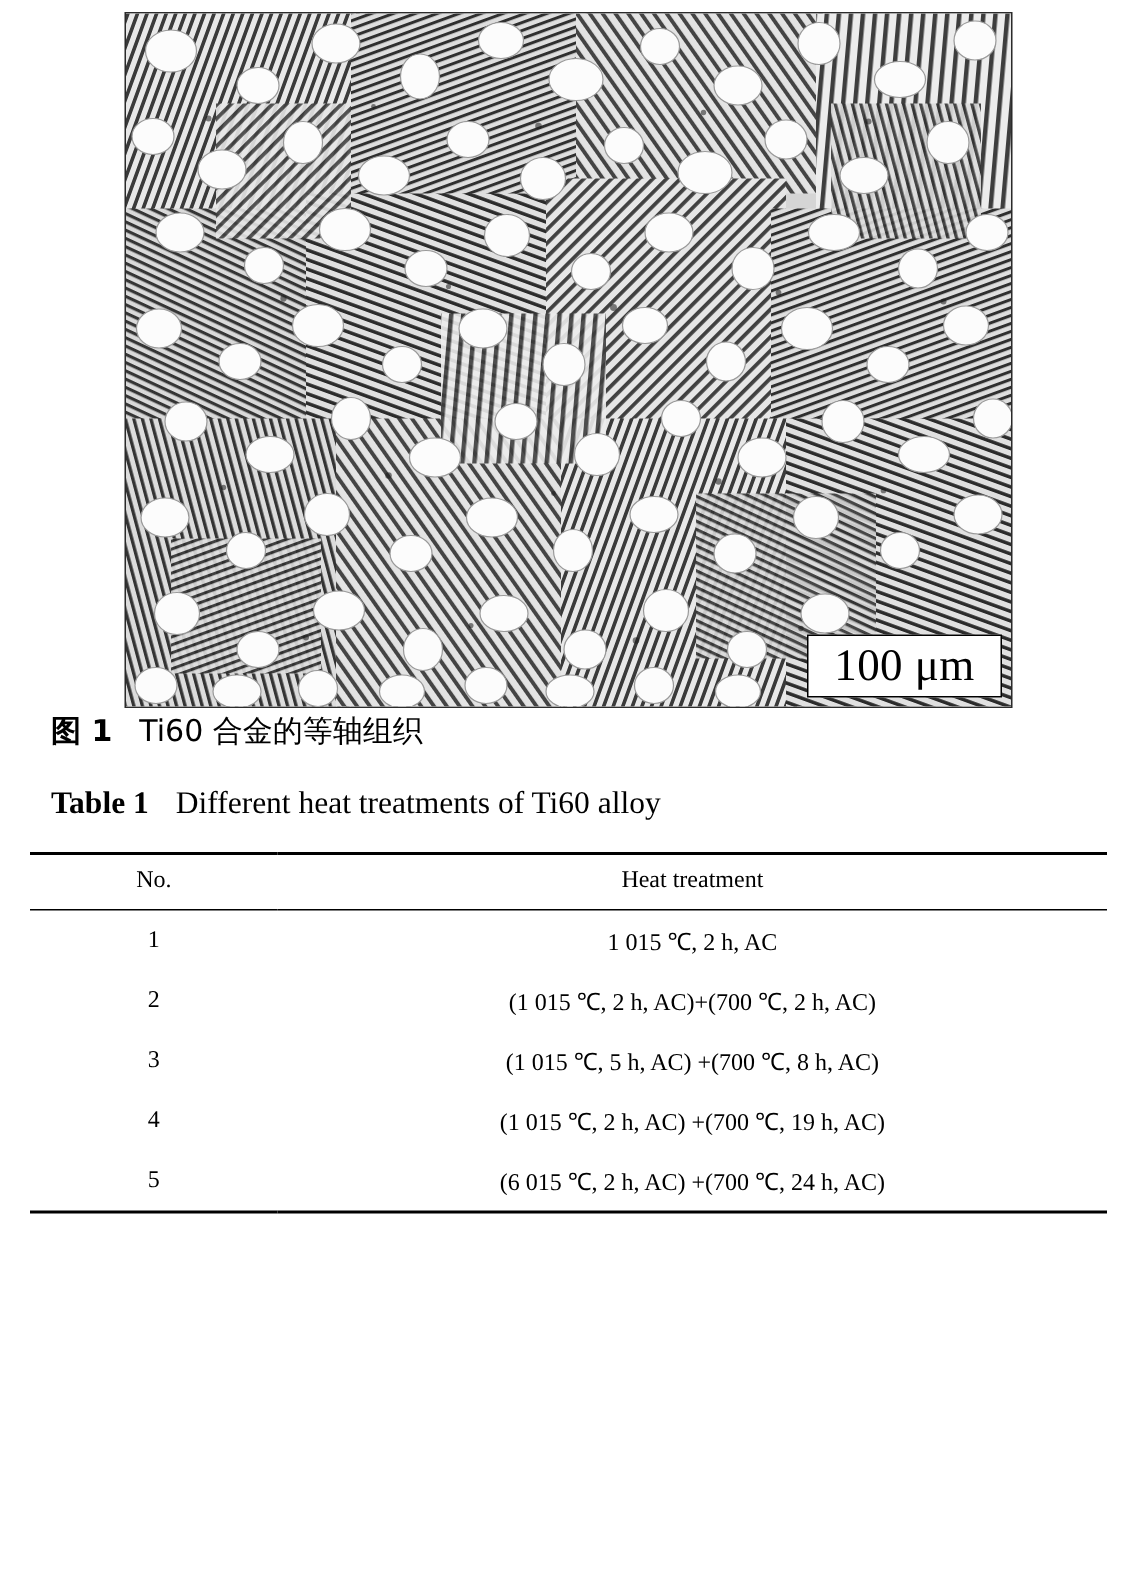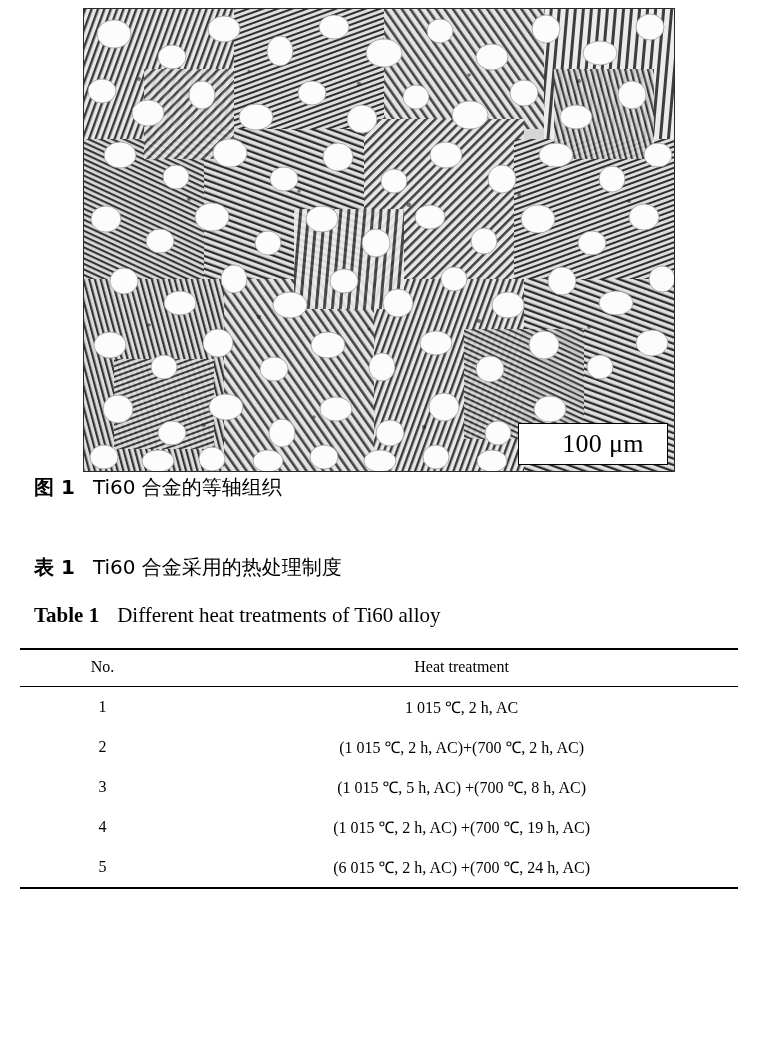--- a/index.html
+++ b/index.html
@@ -50,24 +50,23 @@
     right: 6px;
     bottom: 6px;
     width: 128px;
     height: 40px;
     background: #ffffff;
     border: 1px solid #000000;
     display: flex;
     align-items: center;
     justify-content: center;
     font-family: "Liberation Serif", serif;
-    font-size: 26px;
+    font-size: 30px;
     letter-spacing: 0.3px;
     color: #000;
-    padding-left: 20px;
   }
 
   
   .caption {
     margin: 0 34px;
     font-size: 21px;
     line-height: 1.5;
   }
   .cap-cn {
     font-family: "DejaVu Sans", sans-serif;
@@ -317,23 +316,20 @@
         <span>100 μm</span>
       </div>
     </div>
   </div>
 
   <div class="caption cap-cn">
     <span class="lab">图 1</span><span>Ti60 合金的等轴组织</span>
   </div>
 
 
-  <div class="caption table-title-cn">
-    <span class="lab">表 1</span><span>Ti60  合金采用的热处理制度</span>
-  </div>
 
   <div class="caption table-title-en">
     <span class="lab">Table 1</span><span>Different heat treatments of Ti60 alloy</span>
   </div>
 
   <div class="table-wrap">
     <table class="ht">
       <thead>
         <tr>
           <th class="col-no">No.</th>

